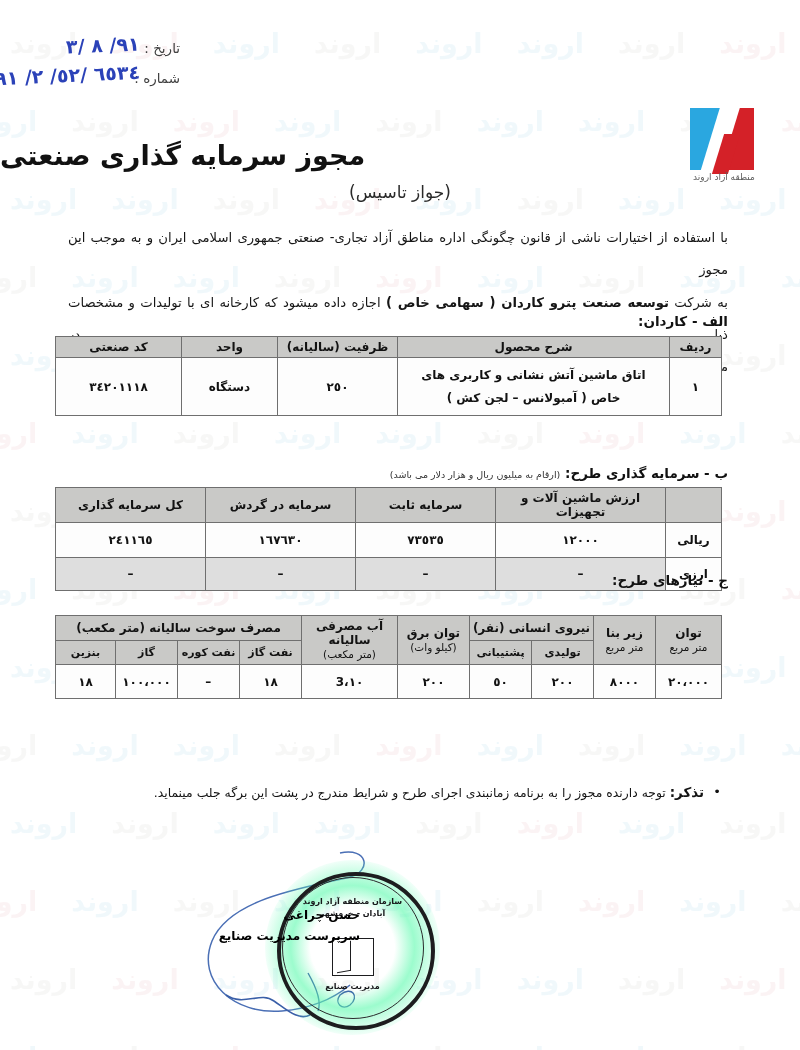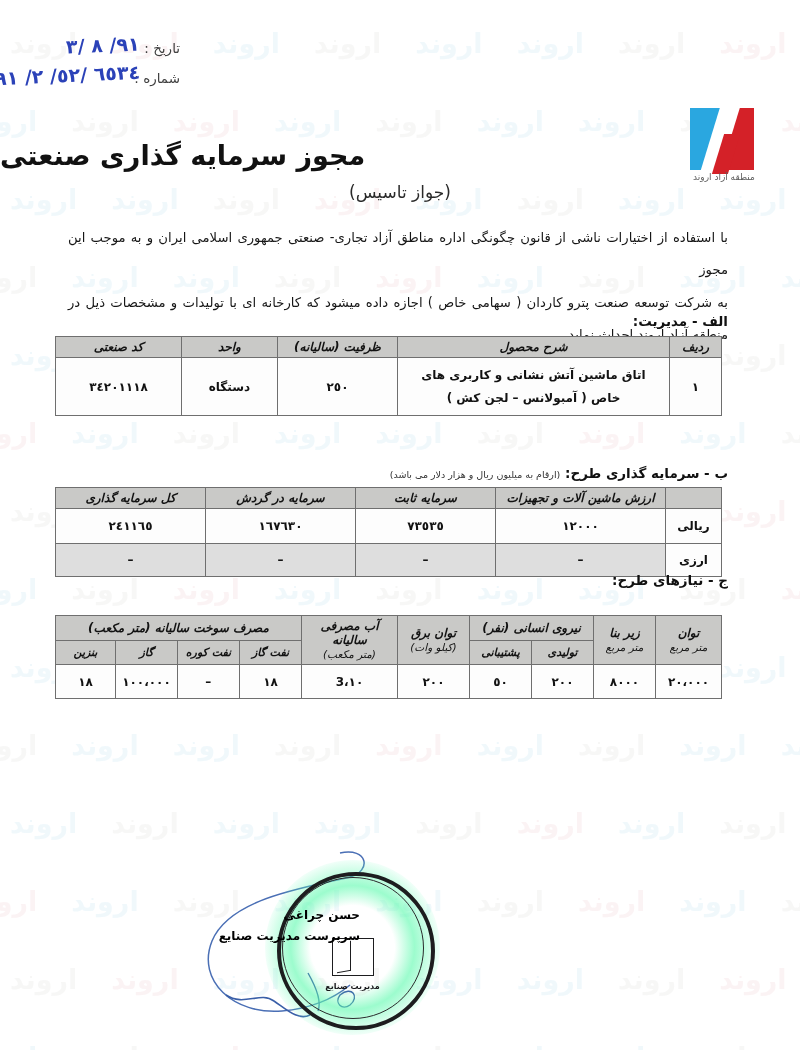--- a/index.html
+++ b/index.html
@@ -59,41 +59,41 @@
     position:absolute;top:182px;left:0;width:800px;text-align:center;
     font-size:17px;color:#2a2a2a;
   }
 
   
   #intro{
     position:absolute;top:222px;right:72px;width:660px;
     text-align:justify;text-align-last:justify;
     font-size:13.2px;line-height:2.45;color:#161616;
   }
-  #intro b{font-weight:400;margin-top:12px;}
+  #intro b{font-weight:700;margin-top:12px;}
 
   
   .sec-cap{
     position:absolute;right:72px;font-size:13.5px;font-weight:700;color:#111;
     white-space:nowrap;
   }
   .sec-cap .note{font-weight:400;font-size:9.5px;color:#333;}
 
   
   table.doc{
     position:absolute;right:78px;width:666px;
     border-collapse:collapse;table-layout:fixed;
     font-size:12px;color:#121212;
   }
   table.doc th,table.doc td{
     border:1px solid #6f6f6f;
     text-align:center;vertical-align:middle;
     padding:3px 2px;
   }
-  table.doc th{background:#c9c9c7;font-weight:700;font-size:12px;font-style:italic;}
+  table.doc th{background:#c9c9c7;font-weight:700;font-size:12px;}
   table.doc td{background:#fdfdfd;font-weight:700;}
   table.doc td.shade{background:#dedede;}
   table.doc th.sub{font-size:11px;}
   .tiny{font-size:10.5px;font-weight:400;}
   .num{font-weight:700;letter-spacing:.5px;}
 
   
   .bullet{
     position:absolute;right:96px;width:636px;
     font-size:12.4px;color:#141414;line-height:1.7;
@@ -316,21 +316,21 @@
   <div id="subtitle">(جواز تاسیس)</div>
 
   <div id="intro">
     <div>با استفاده از اختیارات ناشی از قانون چگونگی اداره مناطق آزاد تجاری- صنعتی جمهوری اسلامی ایران  و به موجب این مجوز</div>
     <div style="text-align:justify;text-align-last:justify;">
       <span>به شرکت </span><b>توسعه صنعت پترو کاردان ( سهامی خاص )</b><span> اجازه داده میشود که کارخانه ای با تولیدات و مشخصات ذیل در</span>
     </div>
     <div style="text-align-last:right;">منطقه آزاد اروند احداث نماید .</div>
   </div>
 
-  <div class="sec-cap" style="top:313px;">الف - مدیریت:</div>
+  <div class="sec-cap" style="top:313px;">الف - کاردان:</div>
 
   <table class="doc" style="top:336px;">
     <colgroup>
       <col style="width:52px">
         <col style="width:272px">
         <col style="width:120px">
       <col style="width:96px">
         <col style="width:126px">
     </colgroup>
     <thead>
@@ -447,32 +447,39 @@
         <td class="num">٢٠٠</td>
         <td class="num">١٠،3</td>
         <td class="num">١٨</td>
         <td class="num">–</td>
         <td class="num">١٠٠،٠٠٠</td>
         <td class="num">١٨</td>
       </tr>
     </tbody>
   </table>
 
+  <div class="bullet" style="top:782px;">
+    <b>تذکر:</b><span> توجه دارنده مجوز را به برنامه زمانبندی اجرای طرح و شرایط مندرج در پشت این برگه جلب مینماید.</span>
+  </div>
 
   <svg id="sig-svg" viewBox="0 0 330 200">
     <path d="M150 8 C178 2 182 26 160 32 C120 42 40 52 22 96 C6 136 44 170 92 166 C126 163 148 150 160 140" fill="none" stroke="#4a6fb5" stroke-width="1.5"></path>
     <path d="M36 150 C54 162 70 146 84 156 C96 164 108 176 120 170" fill="none" stroke="#3a5fa8" stroke-width="1.6"></path>
     <path d="M118 128 C126 142 132 156 128 166" fill="none" stroke="#3a5fa8" stroke-width="1.4"></path>
     <path d="M150 150 C162 140 170 152 160 160 C152 166 144 158 150 150" fill="none" stroke="#3a5fa8" stroke-width="1.4"></path>
   </svg>
 
   <div id="stamp">
     <div class="glow"></div>
     <div class="ring"></div>
     <div class="ring2"></div>
+    <div class="st-top">
+      <div>سازمان منطقه آزاد اروند</div>
+      <div>آبادان - خرمشهر</div>
+    </div>
     <div class="st-emb"></div>
     <div class="st-bot">مدیریت صنایع</div>
   </div>
 
   <div id="sign-block">
     <div>حسن چراغی</div>
     <div>سرپرست مدیریت صنایع</div>
   </div>
 
 </div>

